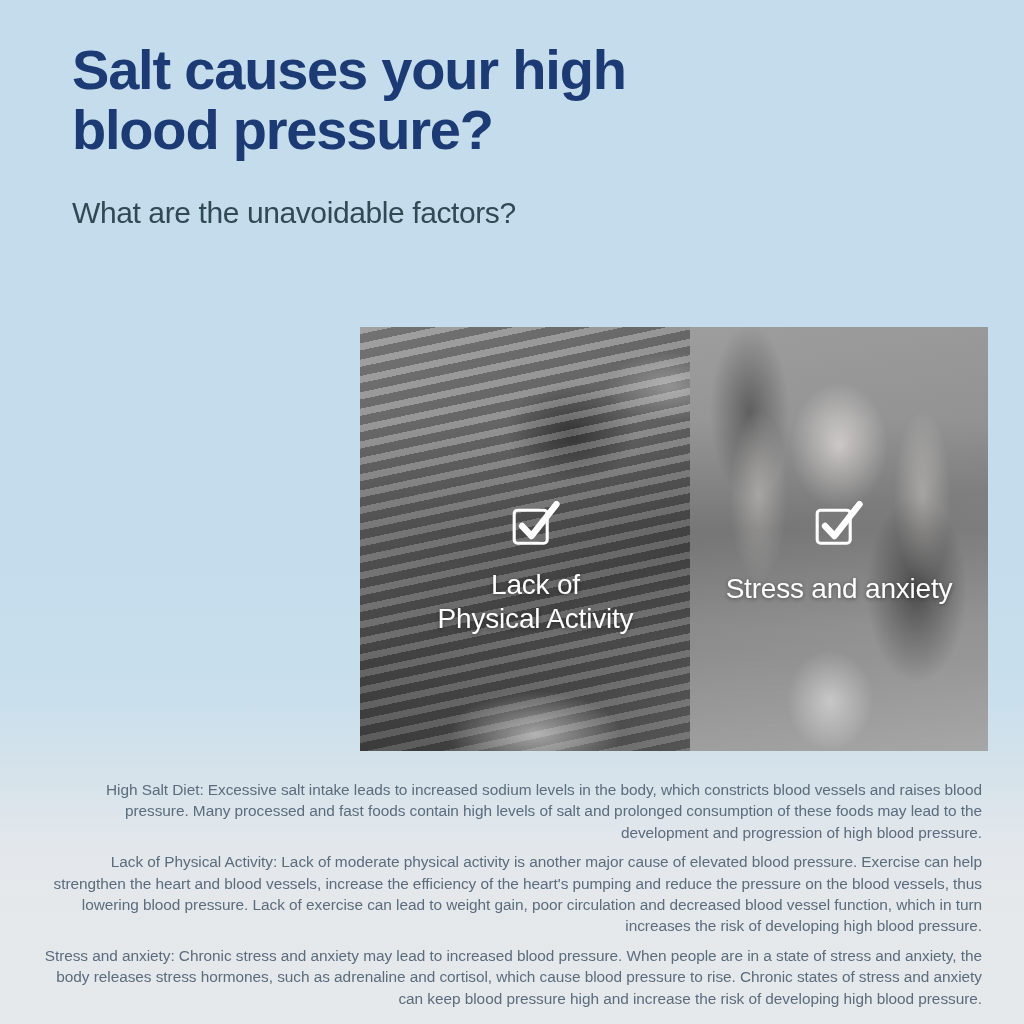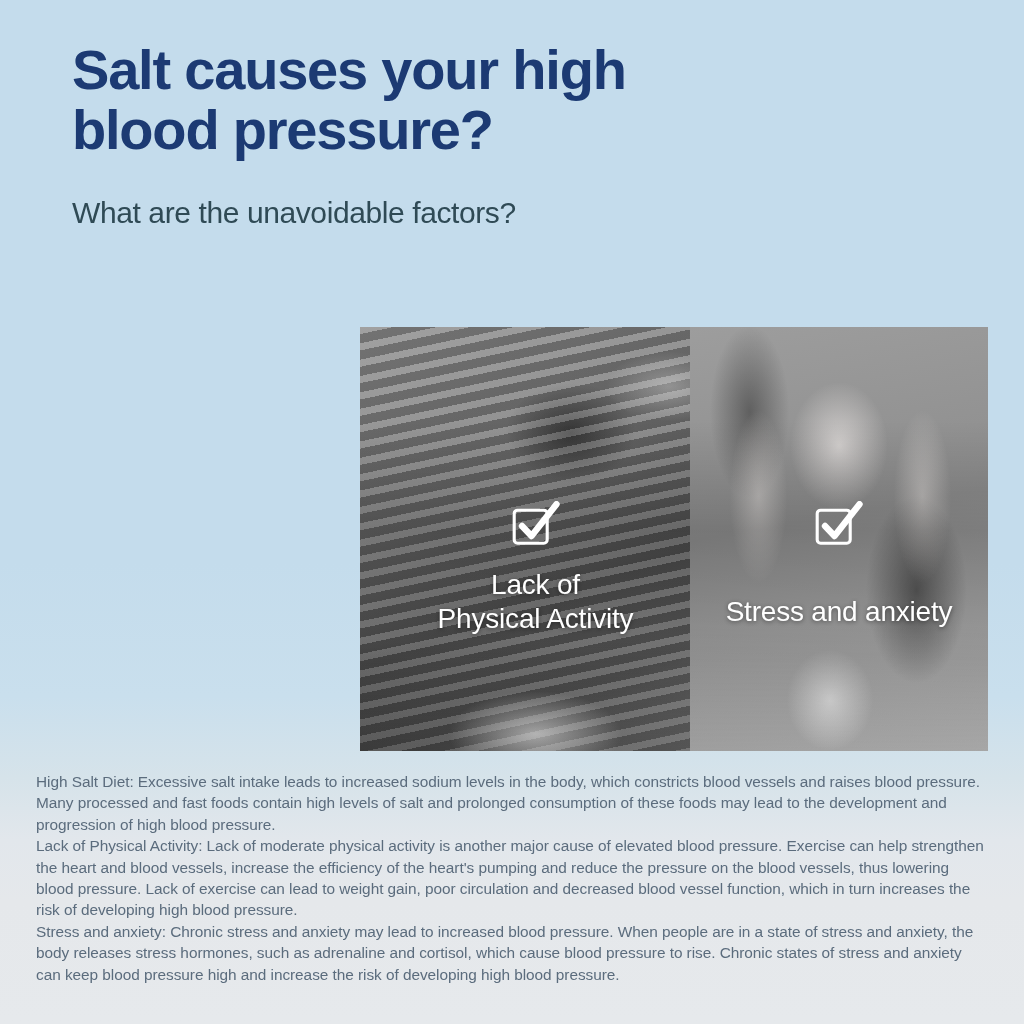--- a/index.html
+++ b/index.html
@@ -147,40 +147,40 @@
     color:#ffffff;
     font-size:28px;
     font-weight:400;
     letter-spacing:-0.2px;
     line-height:1.23;
     text-shadow:0 1px 4px rgba(0,0,0,.45);
     white-space:pre-line;
   }
   .card.c0 .card-label { top:574px; }
   .card.c1 .card-label { top:568px; }
-  .card.c2 .card-label { top:572px;margin-top:23px; }
+  .card.c2 .card-label { top:572px; }
 
   
   .card .card-label { top:auto; }
   .card.c0 .card-label { top:247px; }
   .card.c1 .card-label { top:241px; }
   .card.c2 .card-label { top:245px; }
 
   
   #body-copy {
     position:absolute;
     left:36px;
     top:771px;
     width:954px;
     color:#5b6c7d;
     font-size:15.4px;
     line-height:21.4px;
     letter-spacing:-0.05px;
   }
-  #body-copy p { margin:0; }
+  #body-copy p { margin:8px;text-align:right; }
 </style>
 </head>
 <body>
 
 <div id="poster">
 
   <div id="header">
     <h1 id="title">Salt causes your high
 blood pressure?</h1>
     <h2 id="subtitle">What are the unavoidable factors?</h2>

